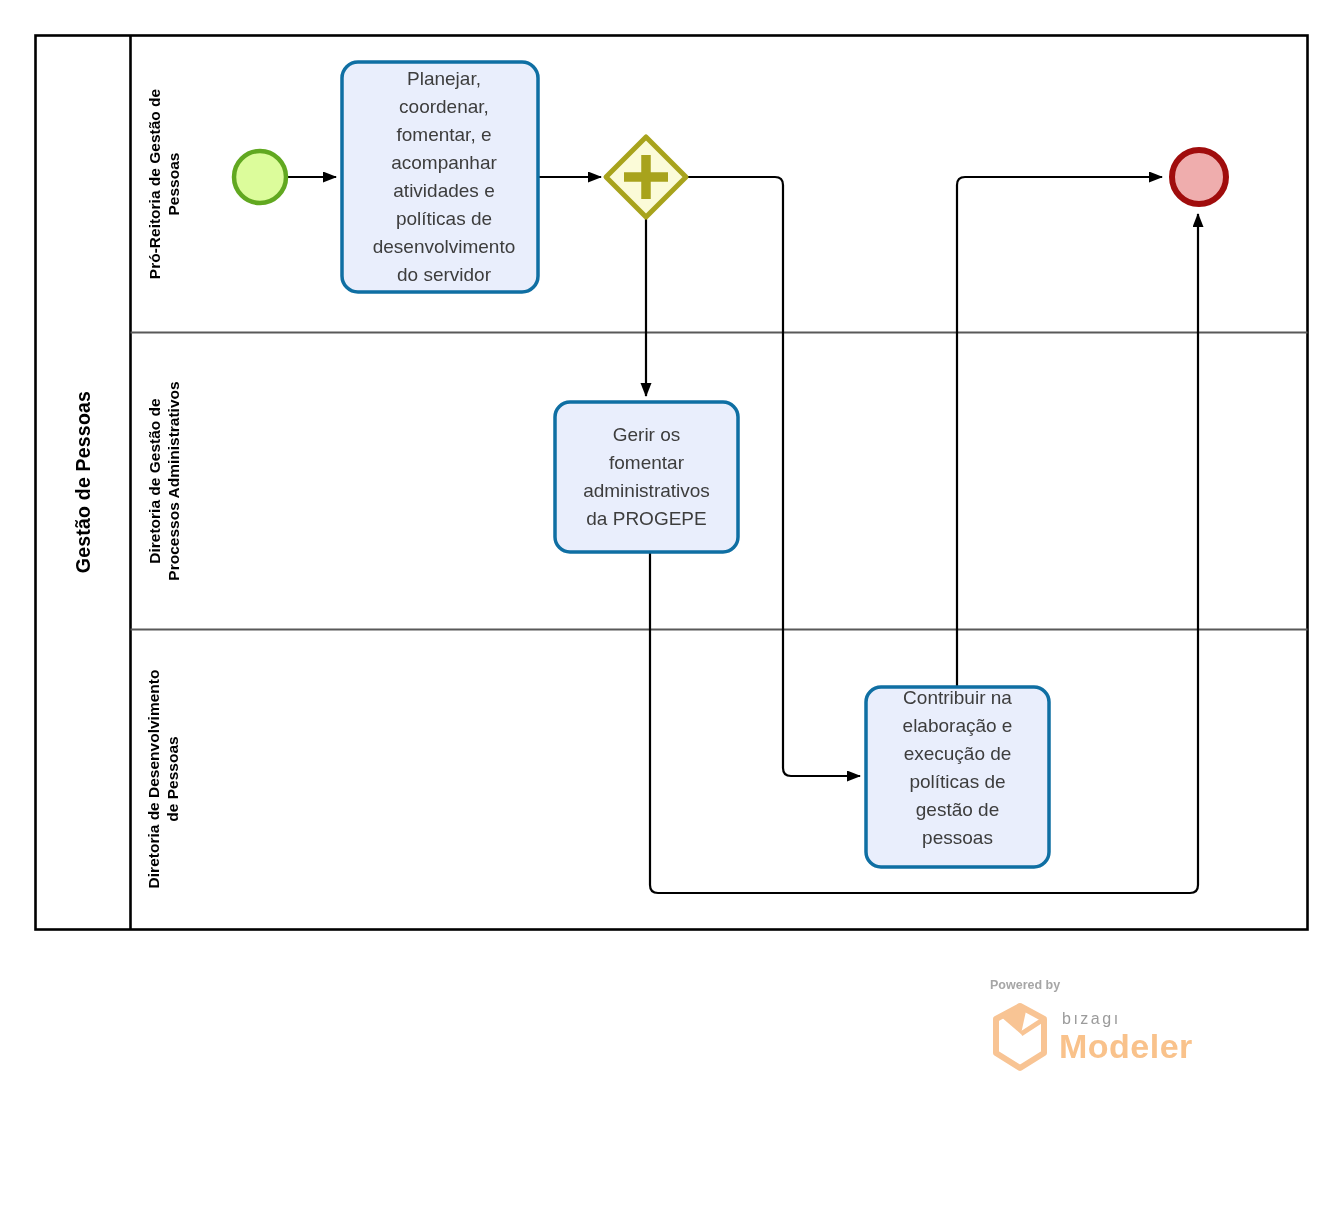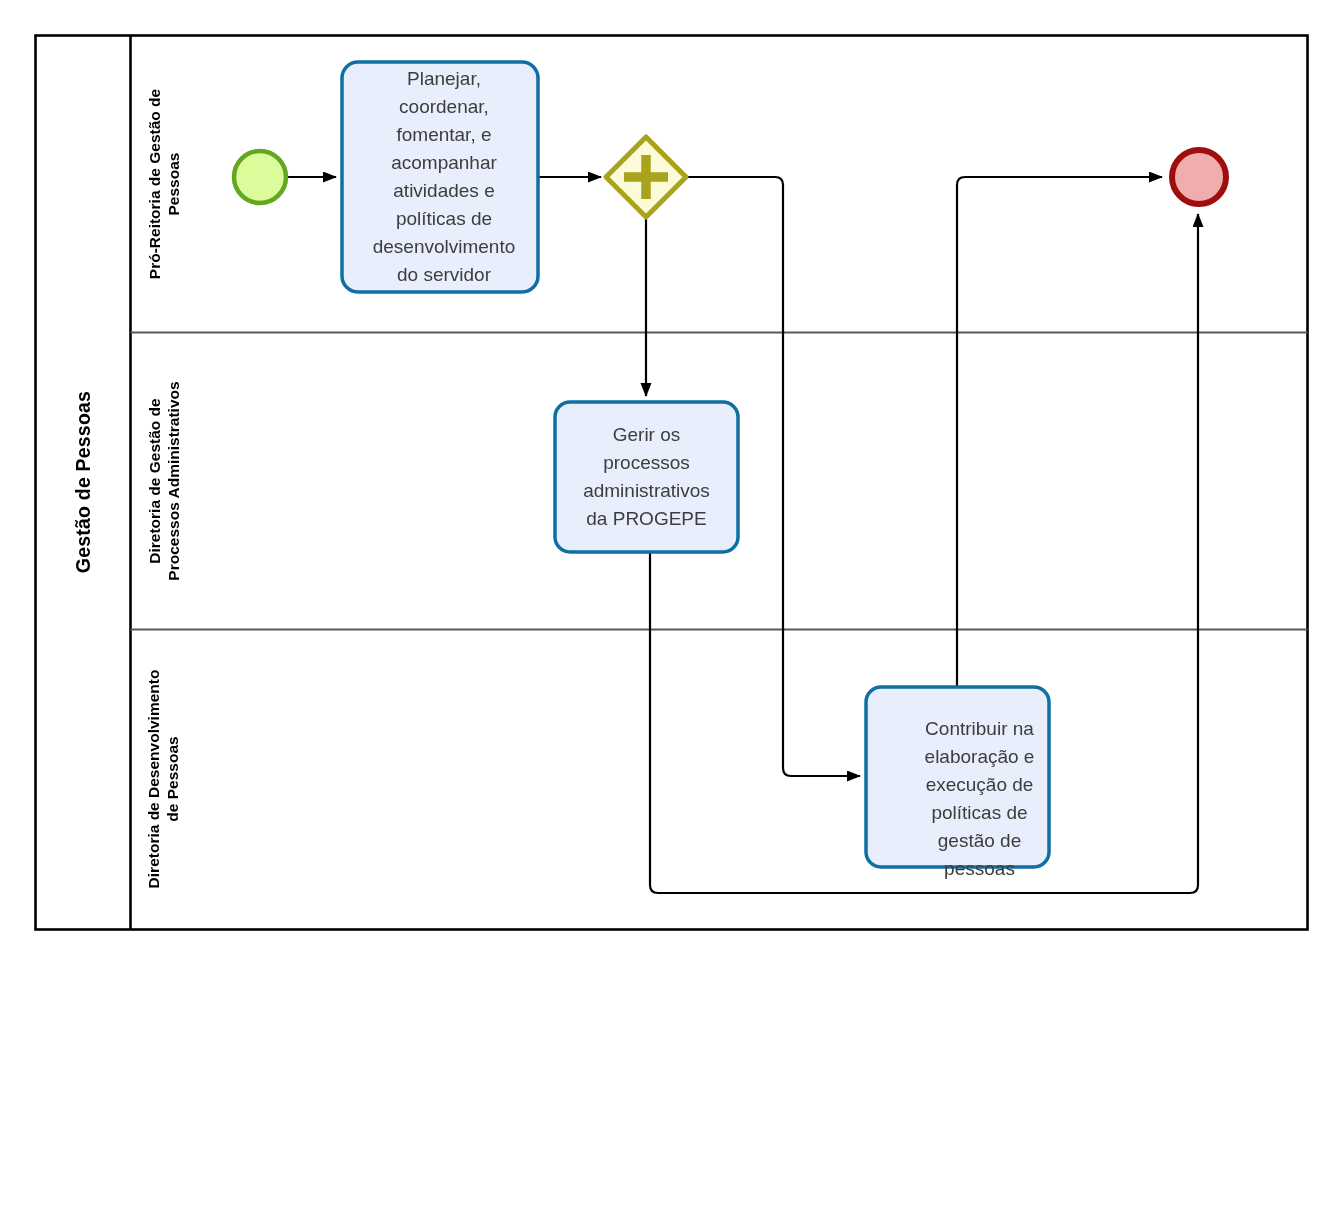--- a/index.html
+++ b/index.html
@@ -72,25 +72,35 @@
   <div class="task-label" style="left:342px;top:62px;width:204px;height:230px;">Planejar,
 coordenar,
 fomentar, e
 acompanhar
 atividades e
 políticas de
 desenvolvimento
 do servidor</div>
 
   <div class="task-label" style="left:555px;top:402px;width:183px;height:150px;">Gerir os
-processos
+fomentar
 administrativos
 da PROGEPE</div>
 
-  <div class="task-label" style="left:866px;top:728px;width:183px;height:141px;margin-left:22px;">Contribuir na
+  <div class="task-label" style="left:866px;top:697px;width:183px;height:141px;">Contribuir na
 elaboração e
 execução de
 políticas de
 gestão de
 pessoas</div>
 
+  <div class="logo">
+    <div class="powered">Powered by</div>
+    <svg class="hex" width="58" height="70" viewBox="0 0 58 70">
+      <polygon points="29,4 53,17 53,51 29,66 5,51 5,17" fill="none" stroke-width="6" stroke-linejoin="round" stroke="#f8c494"></polygon>
+      <polygon points="9,14 36,4.5 30,32" fill="#f8c494"></polygon>
+      <path d="M 30 32 L 53 17" fill="none" stroke-width="5" stroke="#f8c494"></path>
+    </svg>
+    <div class="brand">bızagı</div>
+    <div class="product">Modeler</div>
+  </div>
 
 </div>
 
 </body></html>

